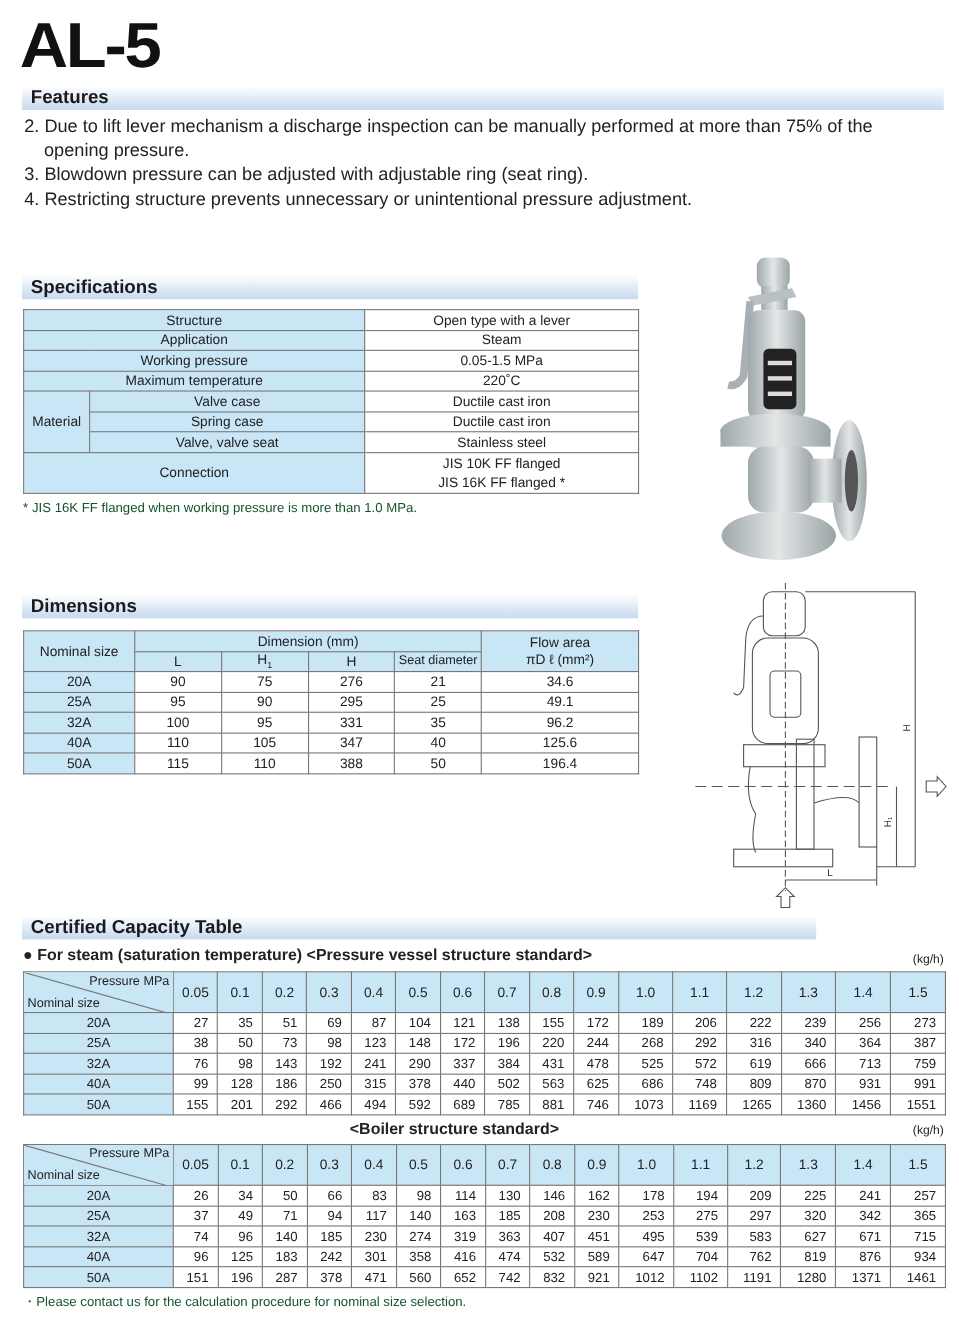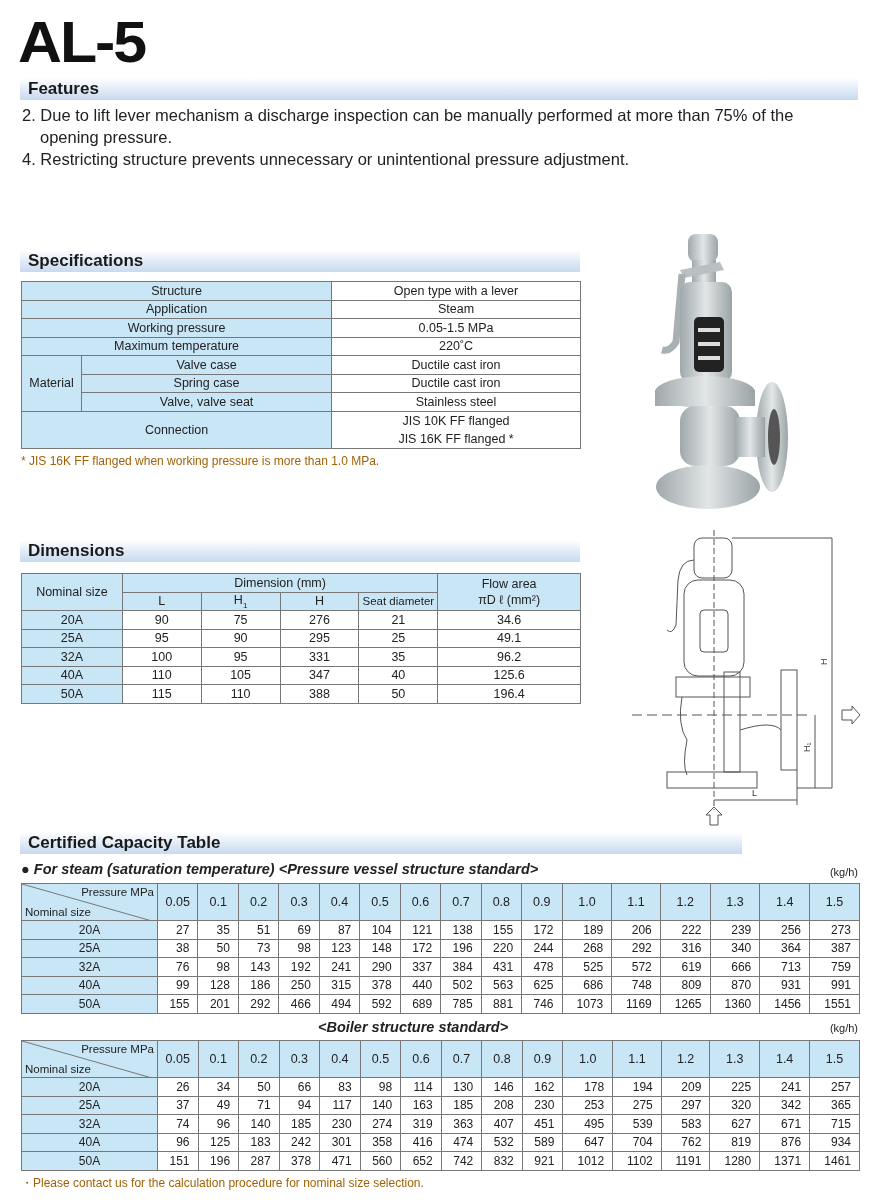--- a/index.html
+++ b/index.html
@@ -6,44 +6,45 @@
   body { width: 872px; height: 1200px; background: #fff; font-family: "Liberation Sans", sans-serif; color: #222; position: relative; overflow: hidden; }
   .title { position: absolute; left: 18px; top: 12px; font-size: 58px; font-weight: bold; letter-spacing: -2px; color: #111; line-height: 60px; transform: scaleX(1.05); transform-origin: left; }
   .sec-head { position: absolute; left: 20px; height: 22px; background: linear-gradient(to bottom, #ffffff 0%, #dce8f5 60%, #c8daf0 100%); font-weight: bold; font-size: 17px; padding-left: 8px; line-height: 22px; color: #1a1a1a; }
   .features { position: absolute; left: 22px; top: 104px; width: 830px; font-size: 16.5px; line-height: 22px; color: #222; }
   .features .item { padding-left: 18px; text-indent: -18px; }
   table { border-collapse: collapse; font-size: 12px; }
   td, th { border: 1px solid #777; text-align: center; font-weight: normal; }
   .hl { background: #c9e6f7; }
   .spec { position: absolute; left: 21px; top: 281px; width: 560px; }
   .spec td { height: 18.5px; font-size: 12.5px; }
-  .footnote { position: absolute; font-size: 12px; color: #a16207; }
+  .footnote { position: absolute; font-size: 12px; color: #14532d; }
   .dims { position: absolute; left: 21px; top: 573px; width: 560px; }
   .dims td { height: 18.5px; font-size: 12.5px; }
   .cap { width: 839px; }
   .cap td { height: 18.5px; font-size: 12px; }
   .cap td.val { text-align: right; padding-right: 8px; }
   .cap td.ph { height: 37px; font-size: 12.5px; }
   .diag-cell { position: relative; width: 136px; }
   .diag-cell svg { position: absolute; left: 0; top: 0; }
   .diag-top { position: absolute; right: 3px; top: 2px; font-size: 11.5px; }
   .diag-bot { position: absolute; left: 3px; bottom: 2px; font-size: 11.5px; }
-  .subhead { position: absolute; font-weight: bold; font-size: 14.5px; font-style: italic; }
+  .subhead { position: absolute; font-weight: bold; font-size: 14.5px; }
   .unit { position: absolute; right: 14px; font-size: 11px; }
   .photo { position: absolute; left: 620px; top: 232px; width: 180px; height: 290px; }
   .drawing { position: absolute; left: 632px; top: 530px; width: 240px; height: 300px; }
 </style>
 </head>
 <body>
 
 <div class="title">AL-5</div>
 
 <div class="sec-head" style="top:78px; width:838px;">Features</div>
 <div class="features">
   <div class="item">2. Due to lift lever mechanism a discharge inspection can be manually performed at more than 75% of the opening pressure.</div>
+  <div class="item">3. Blowdown pressure can be adjusted with adjustable ring (seat ring).</div>
   <div class="item">4. Restricting structure prevents unnecessary or unintentional pressure adjustment.</div>
 </div>
 
 <div class="sec-head" style="top:250px; width:560px;">Specifications</div>
 <table class="spec">
   <tbody>
       <tr>
         <td class="hl" colspan="2" style="width:186px">Structure</td>
         <td>Open type with a lever</td>
       </tr>

